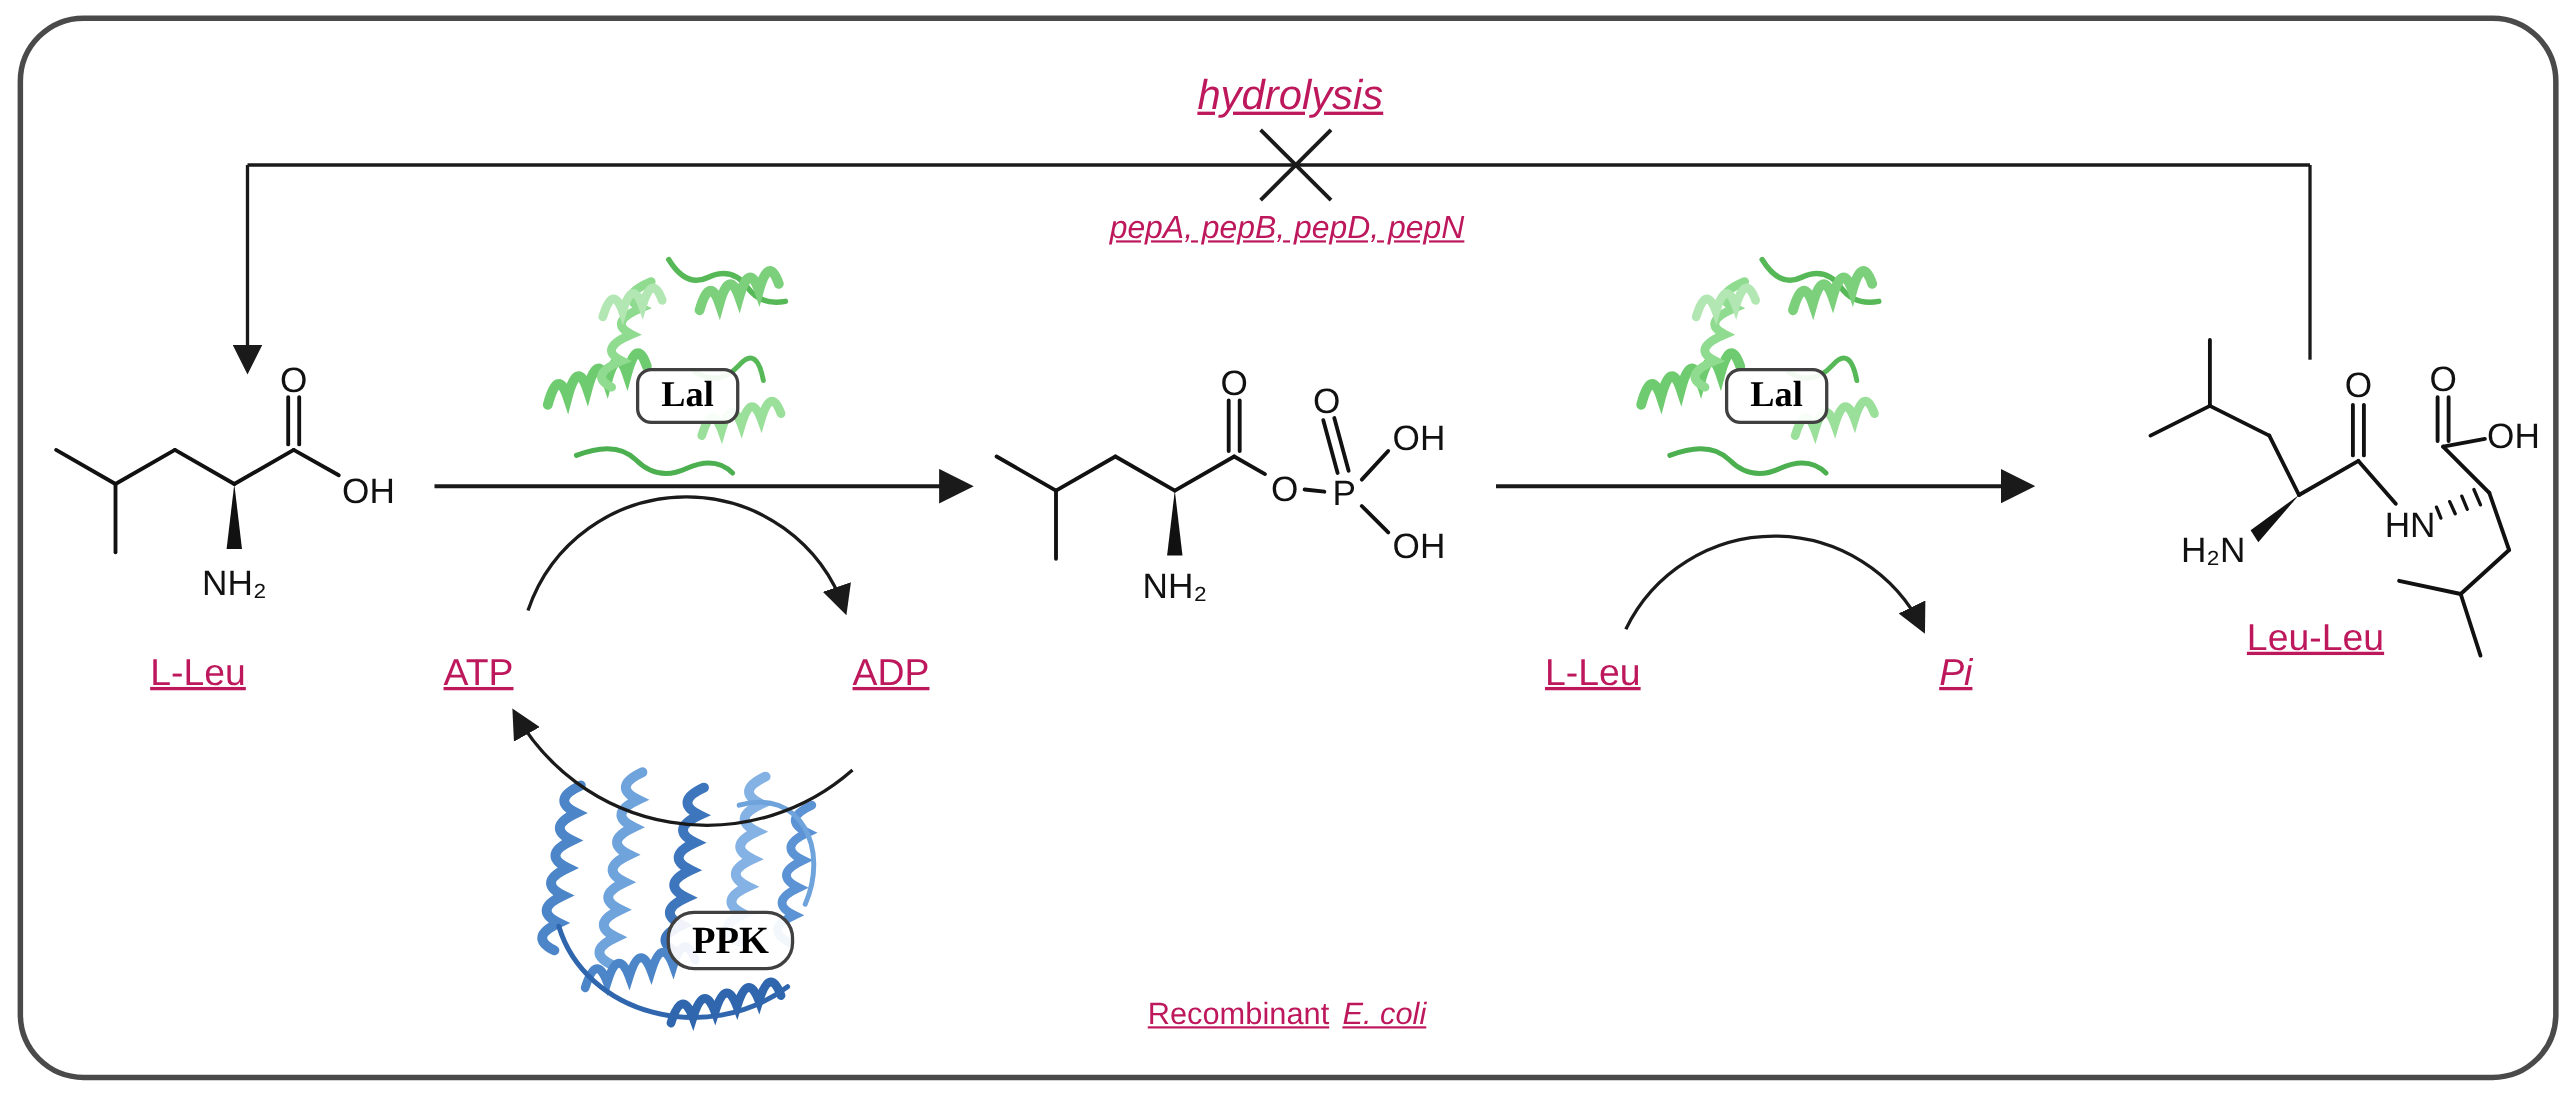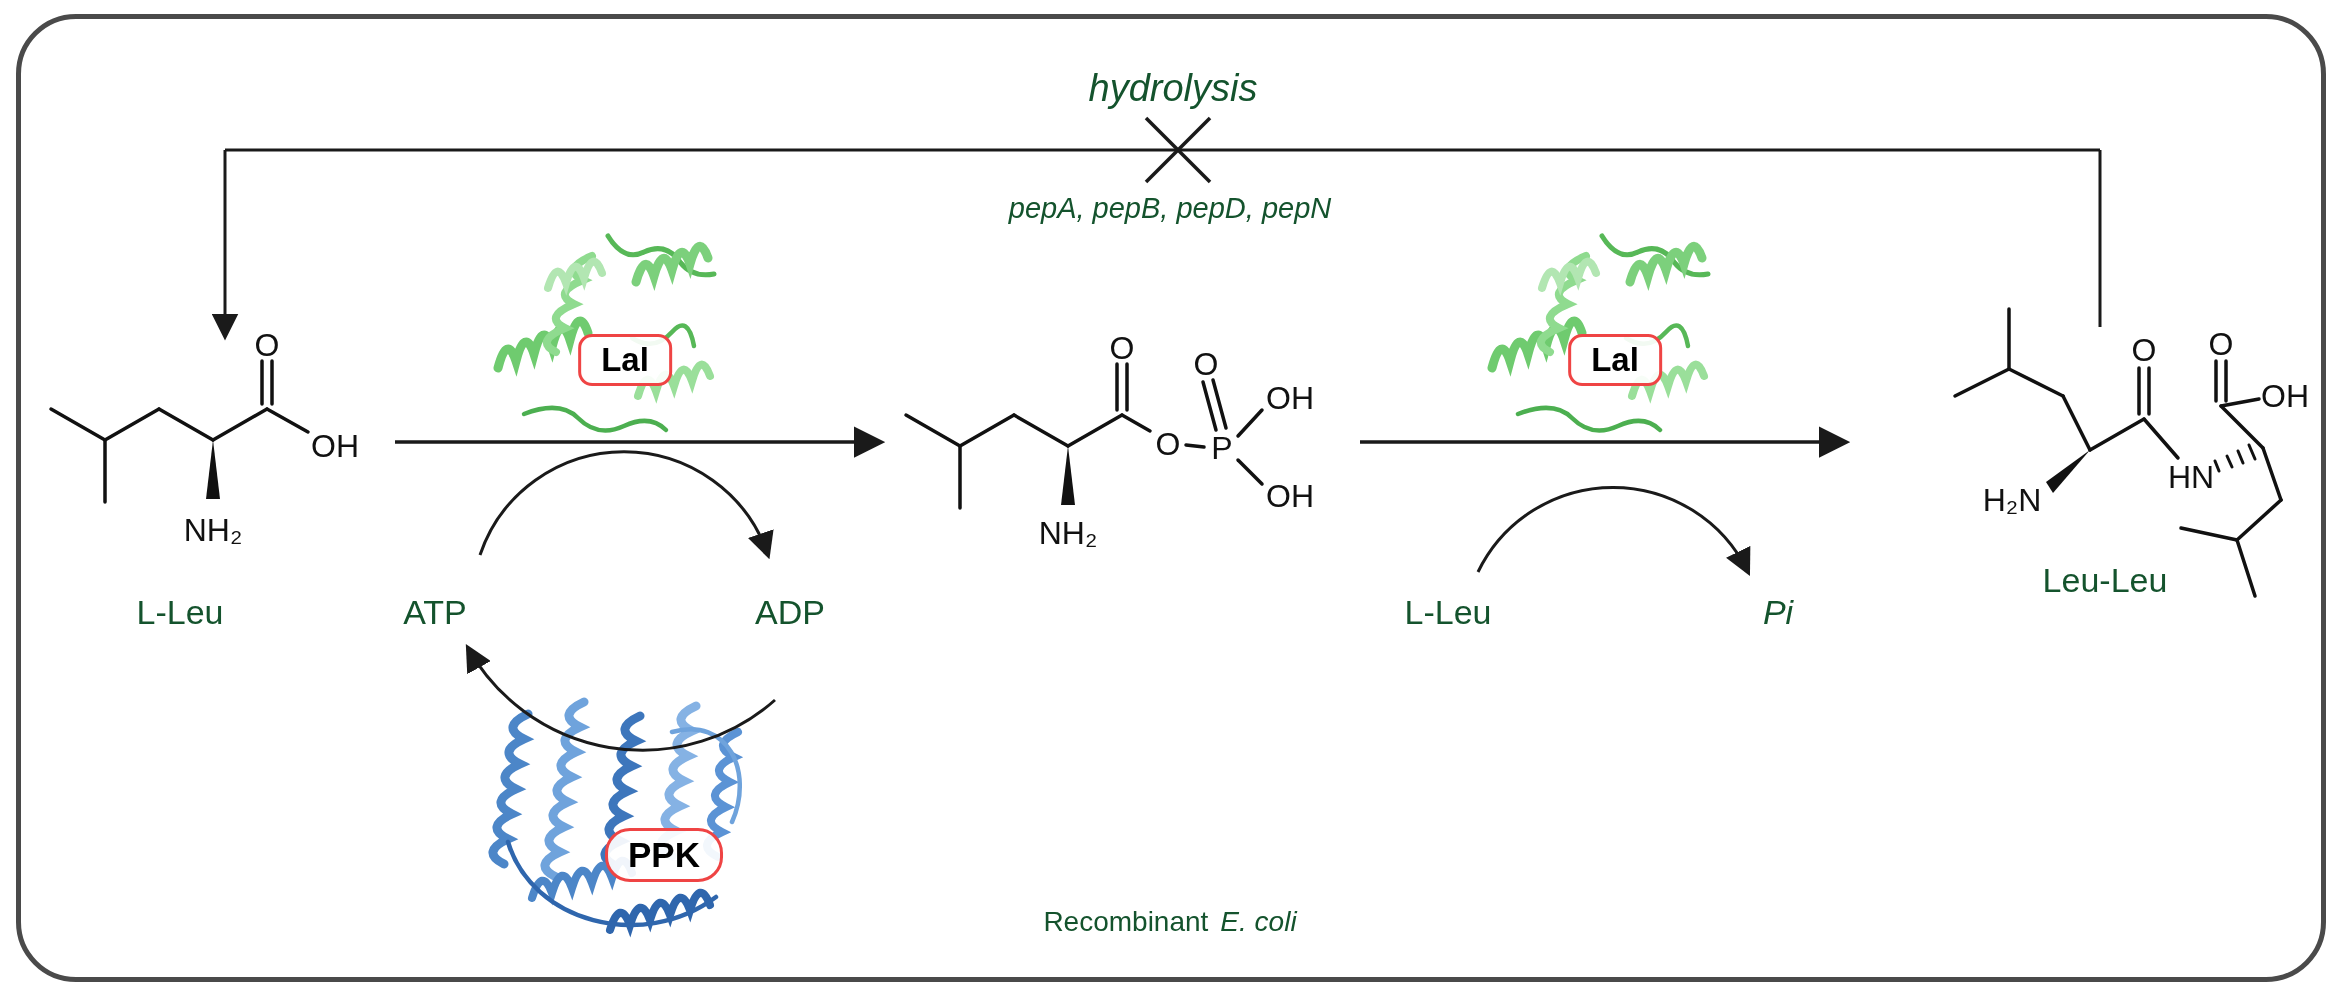--- a/index.html
+++ b/index.html
@@ -2,30 +2,30 @@
 <html><head>
 <meta charset="utf-8">
 <style>
   html,body{margin:0;padding:0;background:#ffffff;}
   body{width:2340px;height:996px;position:relative;overflow:hidden;
        font-family:"Liberation Sans", sans-serif;color:#000;}
   .frame{position:absolute;left:16px;top:14px;width:2300px;height:958px;
          border:5px solid #4a4a4a;border-radius:60px;background:#fff;}
   svg.canvas{position:absolute;left:0;top:0;z-index:1;}
   .lbl{position:absolute;z-index:2;transform:translate(-50%,-50%);
-       white-space:nowrap;font-size:34px;color:#14532d;}
+       white-space:nowrap;font-size:34px;color:#be185d;text-decoration:underline;}
   .italic{font-style:italic;}
   .lbl.big{font-size:38px;}
   .lbl.genes{font-size:29px;}
   .caption{font-size:28px;}
   .caption .sp{margin-left:12px;}
   .enzbox{position:absolute;z-index:3;transform:translate(-50%,-50%);
-          border:3px solid #ef4444;border-radius:14px;
+          border:3px solid #404040;border-radius:14px;
           background:rgba(255,255,255,0.92);
-          font-weight:bold;font-size:33px;padding:4px 20px;white-space:nowrap;}
+          font-weight:bold;font-size:33px;padding:4px 20px;white-space:nowrap;font-family:Liberation Serif, serif;}
   .enzbox.ppk{font-size:35px;}
   svg text{font-family:"Liberation Sans", sans-serif;font-size:32px;fill:#111;}
 </style>
 </head>
 <body>
 
 <div class="frame"></div>
 
 <svg class="canvas" width="2340" height="996" viewBox="0 0 2340 996">
   <defs>
@@ -155,21 +155,21 @@
     <text x="2221" y="344" dominant-baseline="central">O</text>
     <text x="2285" y="396" dominant-baseline="central">OH</text>
   </g>
 </svg>
 
 <div class="lbl big italic" style="left:1173px;top:88px;">hydrolysis</div>
 <div class="lbl genes italic" style="left:1170px;top:208px;">pepA, pepB, pepD, pepN</div>
 
 <div class="lbl" style="left:180px;top:612px;">L-Leu</div>
 <div class="lbl" style="left:435px;top:612px;">ATP</div>
-<div class="lbl" style="left:790px;top:612px;text-align:center;">ADP</div>
+<div class="lbl" style="left:810px;top:612px;text-align:center;">ADP</div>
 <div class="lbl" style="left:1448px;top:612px;">L-Leu</div>
 <div class="lbl italic" style="left:1778px;top:612px;text-align:center;">Pi</div>
 <div class="lbl" style="left:2105px;top:580px;">Leu-Leu</div>
 
 <div class="enzbox" style="left:625px;top:360px;">Lal</div>
 <div class="enzbox" style="left:1615px;top:360px;">Lal</div>
 <div class="enzbox ppk" style="left:664px;top:855px;border-radius:25px;">PPK</div>
 
 <div class="lbl caption" style="left:1170px;top:922px;">
   <span>Recombinant</span><span class="italic sp">E. coli</span>

